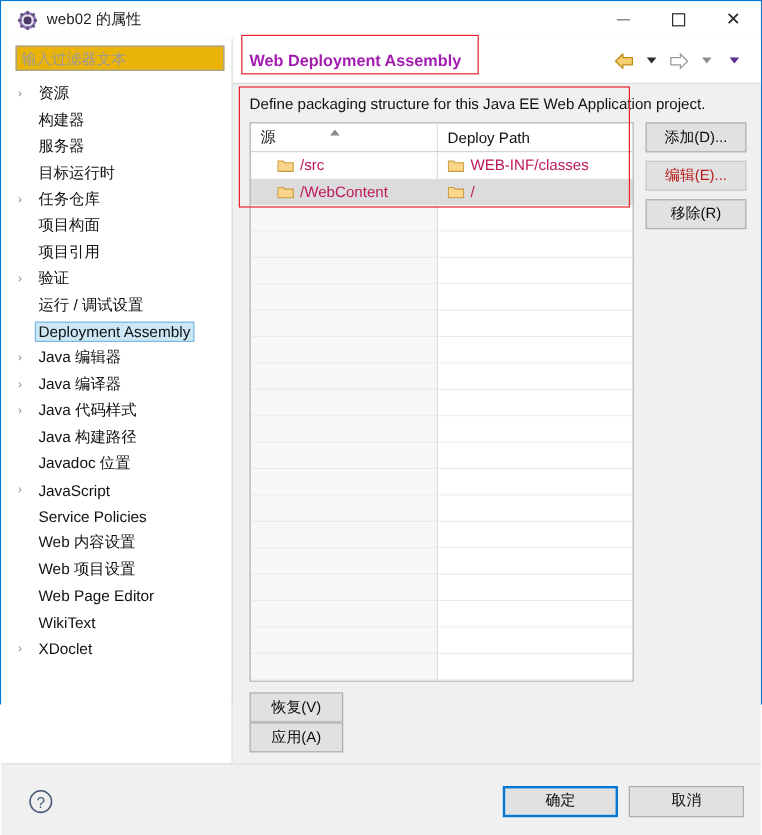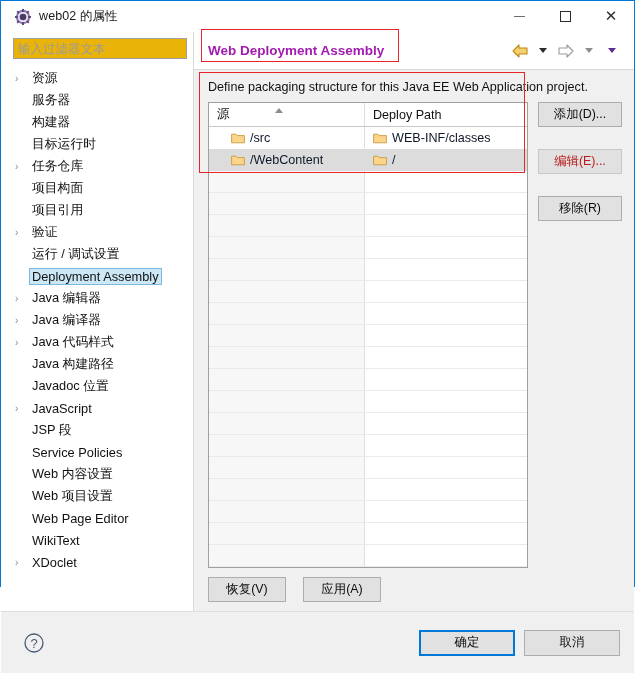--- a/index.html
+++ b/index.html
@@ -204,21 +204,21 @@
     border-bottom: 5px solid #8d8d8d;
   }
   #tbody { flex: 1; display: flex; flex-direction: column; min-height: 0; }
   .tr {
     display: flex;
     height: 22px;
     min-height: 22px;
   }
   .td {
     font-size: 12.6px;
-    color: #0f172a;
+    color: #be185d;
     display: flex;
     align-items: center;
     padding-left: 8px;
     overflow: hidden;
     white-space: nowrap;
   }
   .td.col0 {
     width: 156px; flex: 0 0 156px;
     background: #f7f7f7;
     border-right: 1px solid #dedede;
@@ -240,42 +240,44 @@
     margin-right: 5px;
     flex: 0 0 14px;
     display: inline-block;
   }
 
   #side-buttons {
     width: 84px;
     flex: 0 0 84px;
     display: flex;
     flex-direction: column;
-    gap: 22px;
+    gap: 7px;
     padding-top: 0;
     text-align: center;
   }
   .btn {
     height: 25px;
     border: 1px solid #adadad;
     background: #e1e1e1;
     font-size: 12.4px;
     color: #0b0b0b;
     display: flex;
     align-items: center;
     justify-content: center;
     font-family: "Liberation Sans","DejaVu Sans",sans-serif;
     user-select: none;
   }
   .btn.disabled { color: #b91c1c; background: #e1e1e1; border-color: #c8c8c8; }
 
   #apply-row {
     display: flex;
-    gap: 17px;
+    justify-content: flex-end;
+    gap: 0;
     padding: 9px 12px 9px 0;
+    flex-direction: column;
   }
   #apply-row .btn { width: 78px; }
 
   
   #footer {
     height: 62px;
     min-height: 62px;
     background: #f0f0f0;
     border-top: 1px solid #dfdfdf;
     display: flex;
@@ -349,28 +351,28 @@
       <div id="filter-wrap">
         <input id="filter-input" type="text" placeholder="输入过滤器文本" style="">
       </div>
       <div id="tree">
           <div class="tree-row">
             <span class="arrow">›</span>
             <span class="tree-label">资源</span>
           </div>
           <div class="tree-row">
             <span class="arrow"></span>
+            <span class="tree-label">构建器</span>
+          </div>
+          <div class="tree-row">
+            <span class="arrow"></span>
             <span class="tree-label">服务器</span>
           </div>
           <div class="tree-row">
             <span class="arrow"></span>
-            <span class="tree-label">构建器</span>
-          </div>
-          <div class="tree-row">
-            <span class="arrow"></span>
             <span class="tree-label">目标运行时</span>
           </div>
           <div class="tree-row">
             <span class="arrow">›</span>
             <span class="tree-label">任务仓库</span>
           </div>
           <div class="tree-row">
             <span class="arrow"></span>
             <span class="tree-label">项目构面</span>
           </div>
@@ -406,24 +408,20 @@
             <span class="arrow"></span>
             <span class="tree-label">Java 构建路径</span>
           </div>
           <div class="tree-row">
             <span class="arrow"></span>
             <span class="tree-label">Javadoc 位置</span>
           </div>
           <div class="tree-row">
             <span class="arrow">›</span>
             <span class="tree-label">JavaScript</span>
-          </div>
-          <div class="tree-row">
-            <span class="arrow"></span>
-            <span class="tree-label">JSP 段</span>
           </div>
           <div class="tree-row">
             <span class="arrow"></span>
             <span class="tree-label">Service Policies</span>
           </div>
           <div class="tree-row">
             <span class="arrow"></span>
             <span class="tree-label">Web 内容设置</span>
           </div>
           <div class="tree-row">

